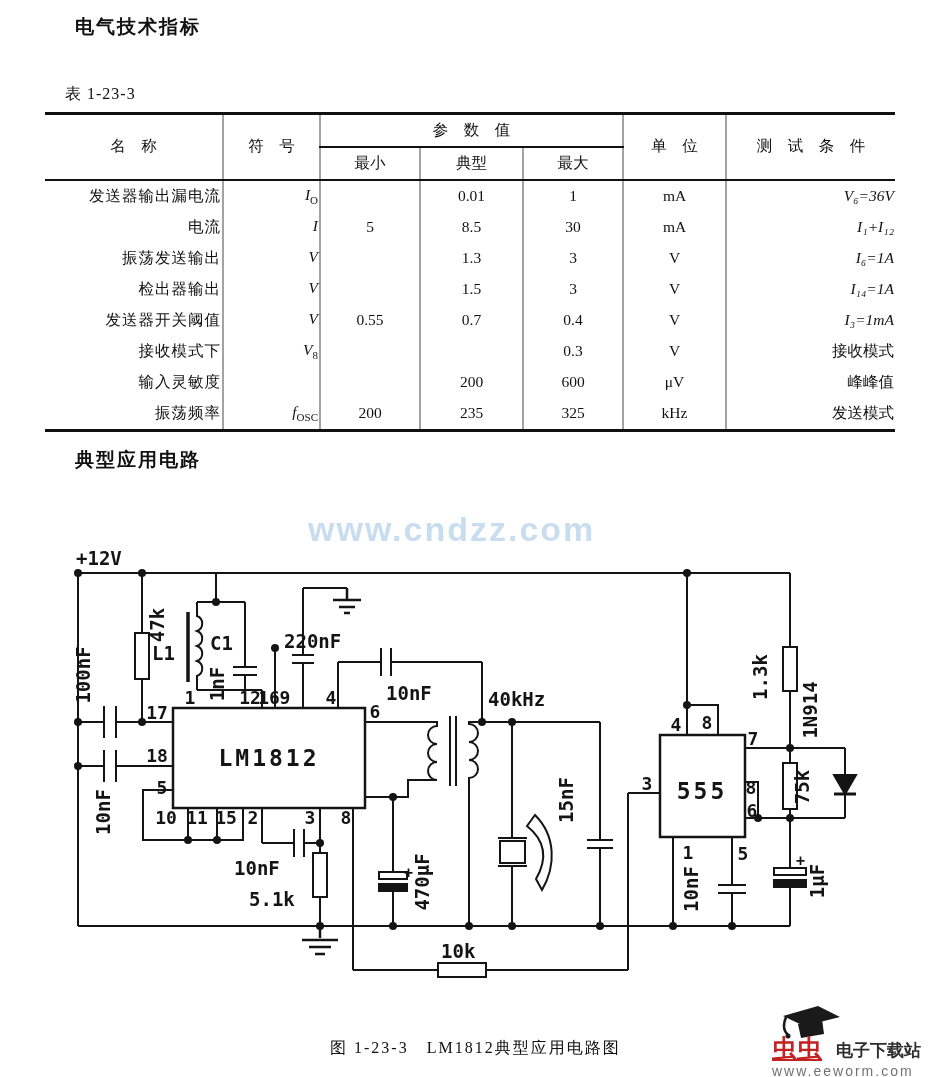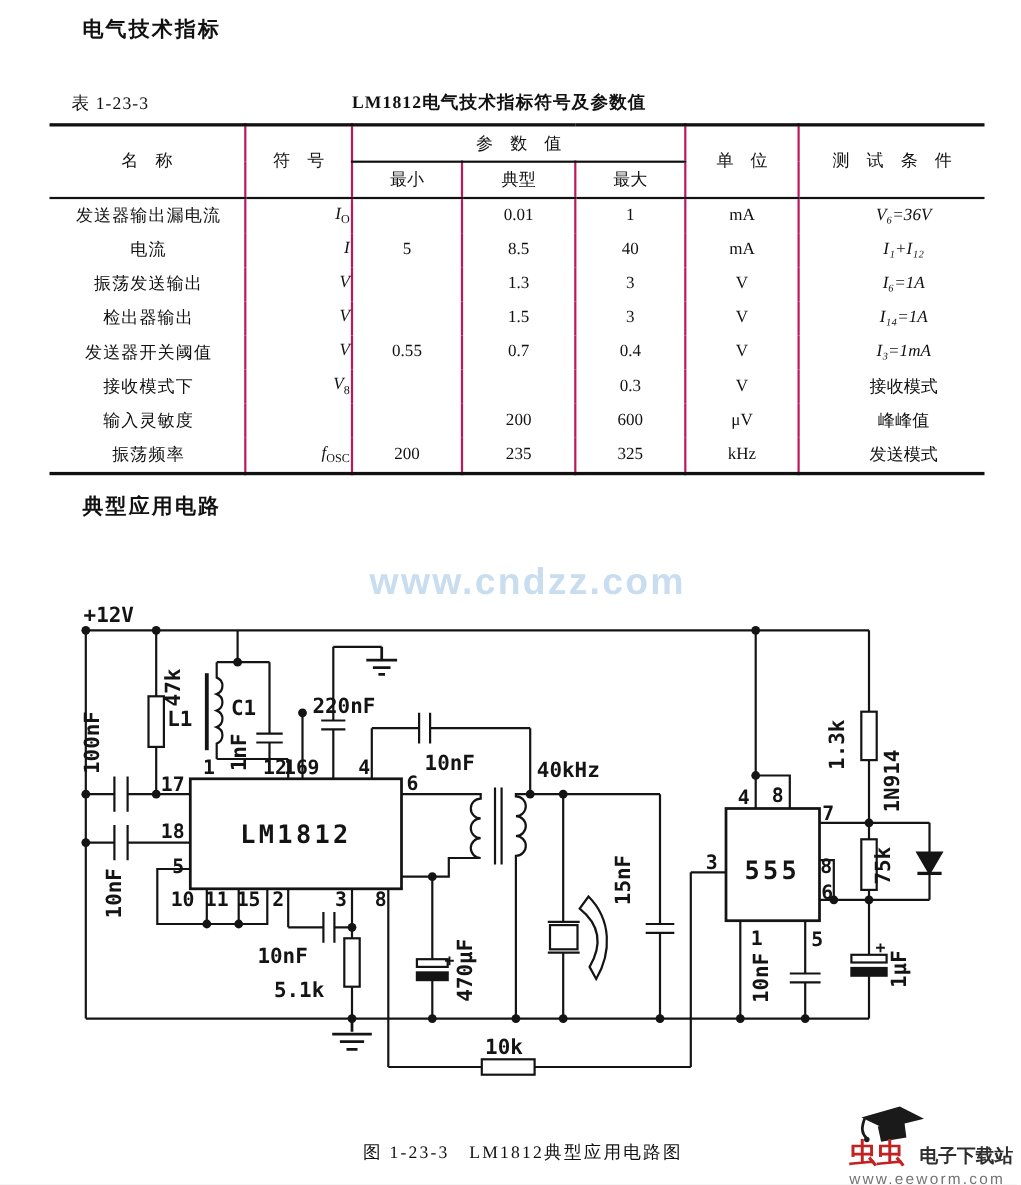--- a/index.html
+++ b/index.html
@@ -5,52 +5,51 @@
   html,body{margin:0;padding:0;background:#e8e8e8;}
   .page{position:relative;width:928px;height:1077px;background:#ffffff;overflow:hidden;
         font-family:"Liberation Serif",serif;color:#111;}
   .abs{position:absolute;}
   .heading{font-family:"Liberation Sans",sans-serif;font-weight:bold;font-size:19px;letter-spacing:2px;}
   .tbl-label{font-size:16px;letter-spacing:1px;}
   .tbl-title{font-weight:bold;font-size:16px;letter-spacing:1px;}
   table.spec{border-collapse:collapse;table-layout:fixed;width:850px;
              border-top:3px solid #111;border-bottom:3px solid #111;font-size:15.5px;}
   table.spec th{font-weight:normal;}
-  .vl{border-left:2px solid #be185d;}
+  .vl{border-left:2px solid #a3a3a3;}
   .hdr1 th{text-align:center;}
   .b-rows td{height:29px;}
-  .cell-name{text-align:center;padding-left:4px;letter-spacing:1px;}
+  .cell-name{text-align:right;padding-left:4px;letter-spacing:1px;}
   .cell-c{text-align:center;}
-  .cell-cond{text-align:center;padding-left:22px;}
+  .cell-cond{text-align:right;padding-left:22px;}
   .sym-cell{text-align:right;padding-left:14px;}
   .sym-cell i{font-style:italic;}
   .sym-cell sub{font-size:11px;}
   .math{font-style:italic;}
-  .watermark{font-family:"Liberation Sans",sans-serif;font-size:34px;font-weight:bold;letter-spacing:2px;margin-left:28px;}
+  .watermark{font-family:"Liberation Sans",sans-serif;font-size:34px;font-weight:bold;letter-spacing:2px;}
   .caption{font-size:16px;letter-spacing:2px;}
   svg text{font-family:"DejaVu Sans Mono",monospace;font-weight:bold;fill:#141414;}
   .lbl{font-size:19px;}
   .pin{font-size:18px;}
   .icname{font-size:23px;letter-spacing:3px;}
   .pluslbl{font-size:15px;}
   .logo{font-family:"Liberation Sans",sans-serif;line-height:1;}
   .logo-row{display:flex;align-items:flex-end;}
-  .logo-brand{font-size:25px;font-weight:bold;}
+  .logo-brand{font-size:25px;font-weight:bold;text-decoration:underline;}
   .logo-suffix{font-size:17px;font-weight:bold;color:#2e2e2e;margin-left:14px;padding-bottom:2px;}
   .logo-url{font-size:14px;font-weight:normal;color:#737373;letter-spacing:2px;margin-top:3px;}
 </style>
 </head>
 <body>
 
 <div class="page">
 
   <div class="abs heading" style="left:75px;top:14px;">电气技术指标</div>
 
   <div class="abs tbl-label" style="left:65px;top:84px;">表 1-23-3</div>
-  <div class="abs tbl-title" style="left:320px;top:83px;">LM1812电气技术指标符号及参数值</div>
 
   <div class="abs" style="left:45px;top:112px;">
     <table class="spec">
       <colgroup>
         <col style="width:178px">
           <col style="width:97px">
           <col style="width:100px">
         <col style="width:103px">
           <col style="width:100px">
           <col style="width:103px">
@@ -78,21 +77,21 @@
           <td class="vl cell-c">0.01</td>
           <td class="vl cell-c">1</td>
           <td class="vl cell-c">mA</td>
           <td class="vl cell-cond math">V₆=36V</td>
         </tr>
         <tr>
           <td class="cell-name">电流</td>
           <td class="vl sym-cell"><i>I</i><sub></sub></td>
           <td class="vl cell-c">5</td>
           <td class="vl cell-c">8.5</td>
-          <td class="vl cell-c">40</td>
+          <td class="vl cell-c">30</td>
           <td class="vl cell-c">mA</td>
           <td class="vl cell-cond math">I₁+I₁₂</td>
         </tr>
         <tr>
           <td class="cell-name">振荡发送输出</td>
           <td class="vl sym-cell"><i>V</i><sub></sub></td>
           <td class="vl cell-c"></td>
           <td class="vl cell-c">1.3</td>
           <td class="vl cell-c">3</td>
           <td class="vl cell-c">V</td>

